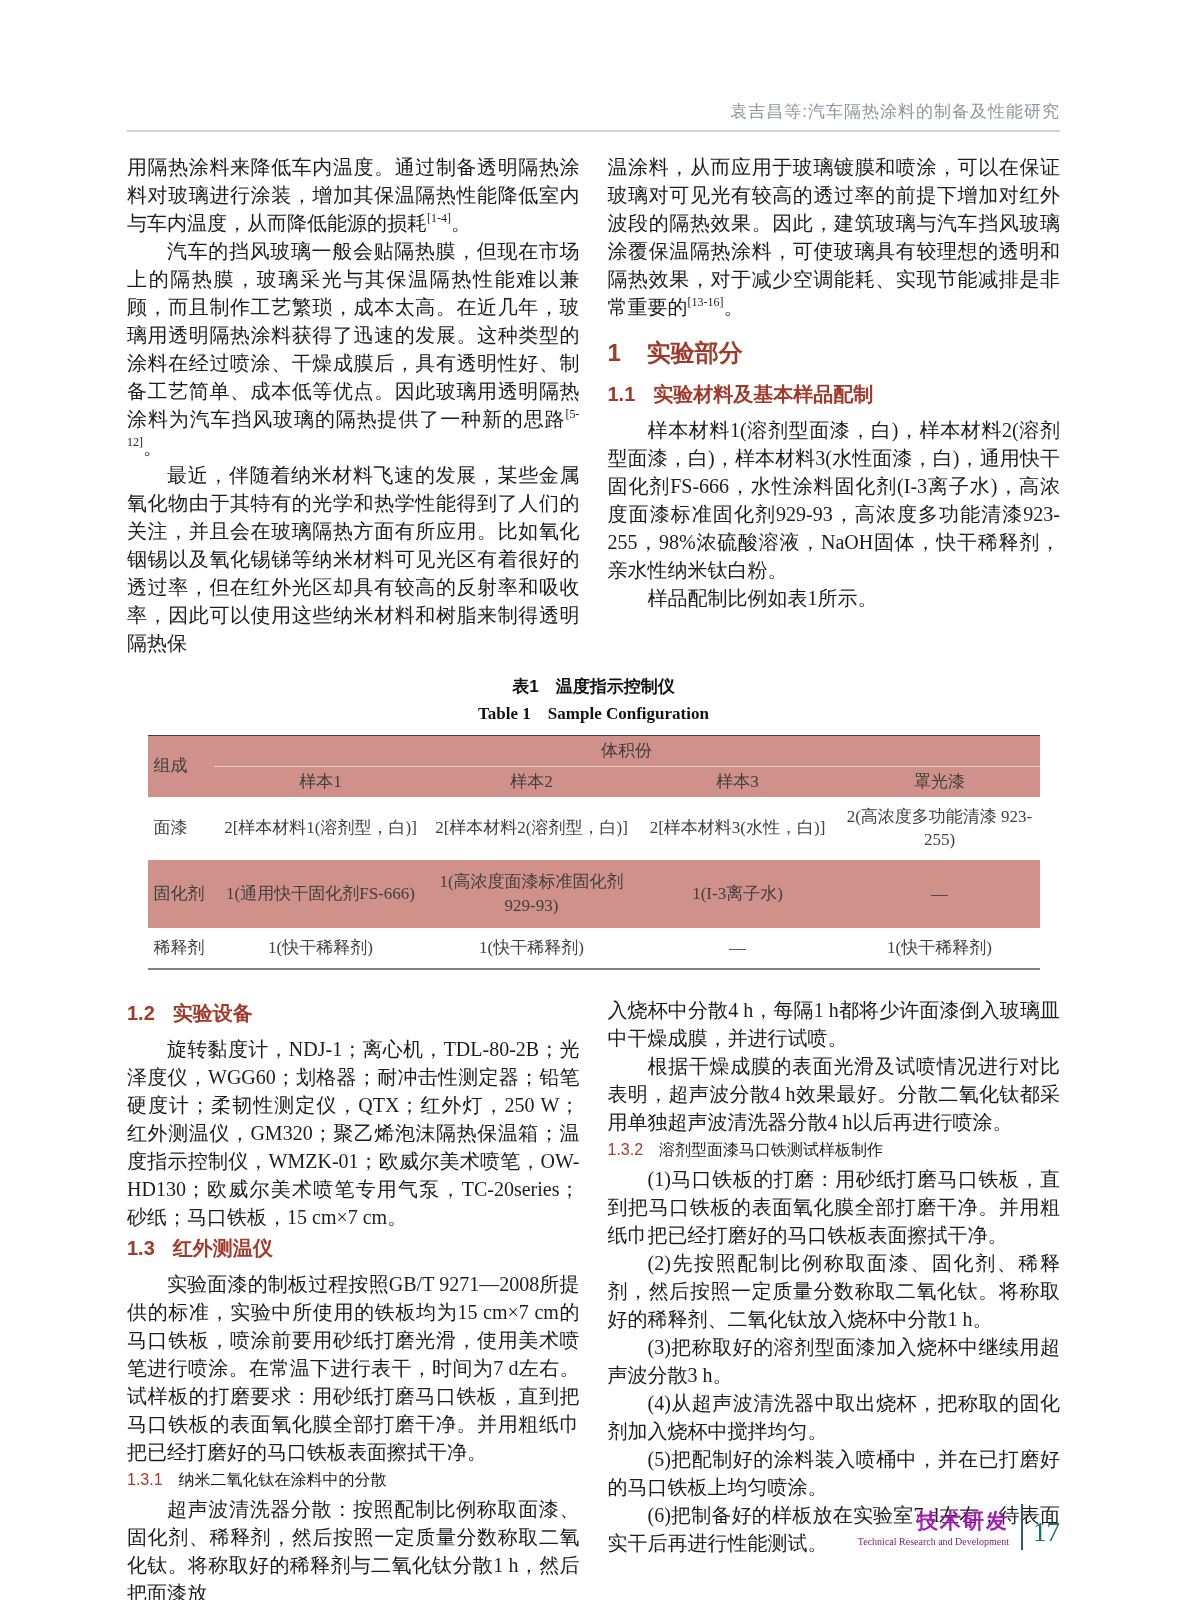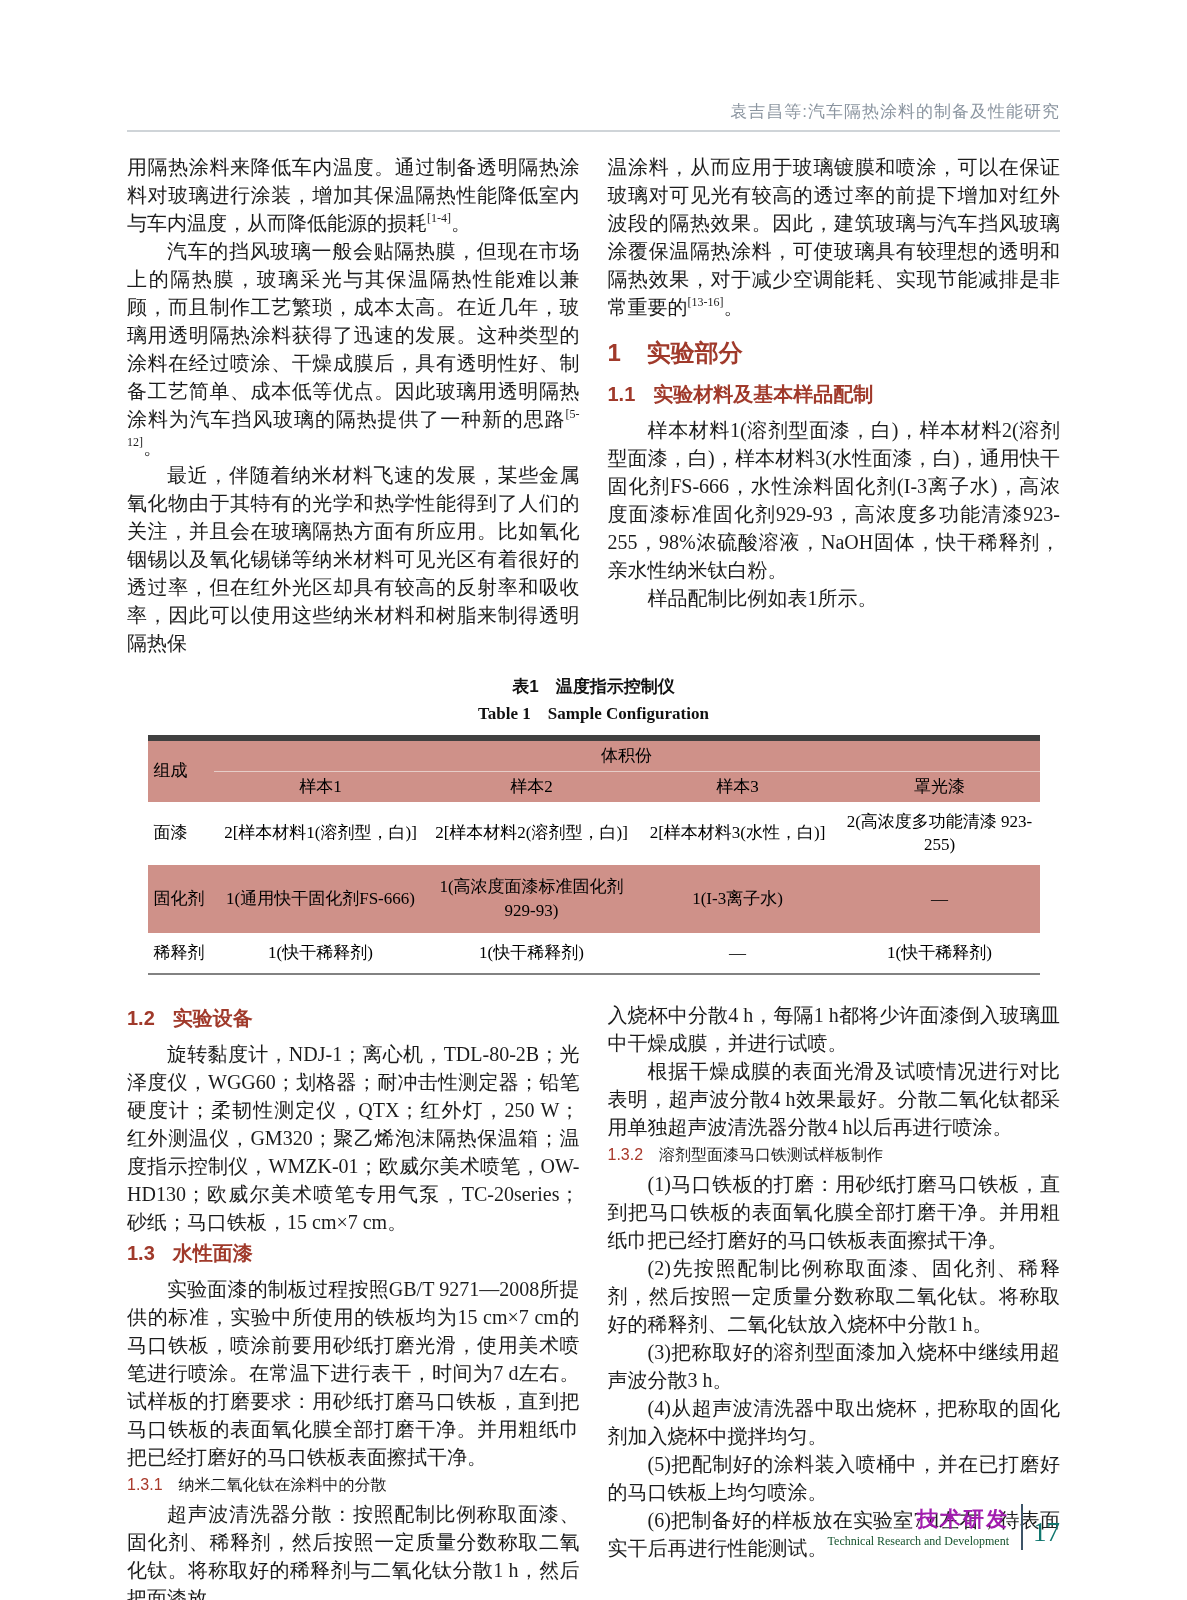--- a/index.html
+++ b/index.html
@@ -80,24 +80,24 @@
     text-align: center;
     font-size: 17px;
     font-weight: bold;
     color: #111111;
     margin-top: 4px;
   }
   table.sample {
     width: 892px;
     margin: 10px auto 0 auto;
     border-collapse: collapse;
-    border-top: 6px solid #404040;
+    border-top: 1px solid #404040;
     border-bottom: 2px solid #828282;
     font-size: 17px;
-    color: #000000;
+    color: #404040;
   }
   table.sample th, table.sample td {
     font-weight: normal;
     padding: 3px 6px;
     line-height: 1.4;
   }
   table.sample thead th { background: #cf9189; }
   th.group-label {
     text-align: left;
     width: 64px;
@@ -129,22 +129,22 @@
   }
   .footer-labels { text-align: right; }
   .footer-zh {
     font-family: "Liberation Sans", "DejaVu Sans", sans-serif;
     font-size: 21px;
     font-weight: bold;
     color: #a21caf;
     letter-spacing: 2px;
   }
   .footer-en {
-    font-size: 12px;
-    color: #14532d;
+    font-size: 10px;
+    color: #701a75;
     margin-top: 1px;
   }
   .footer-divider {
     width: 2px;
     height: 46px;
     background: #3d5468;
     margin: 0 10px 0 12px;
   }
   .footer-page {
     font-size: 27px;
@@ -223,21 +223,21 @@
           <td class="cell">1(快干稀释剂)</td>
         </tr>
       </tbody>
     </table>
   </div>
 
   <div class="columns bottom">
     <div class="col">
       <div class="h-sec2"><span class="num">1.2</span><span>实验设备</span></div>
       <p class="body">旋转黏度计，NDJ-1；离心机，TDL-80-2B；光泽度仪，WGG60；划格器；耐冲击性测定器；铅笔硬度计；柔韧性测定仪，QTX；红外灯，250 W；红外测温仪，GM320；聚乙烯泡沫隔热保温箱；温度指示控制仪，WMZK-01；欧威尔美术喷笔，OW-HD130；欧威尔美术喷笔专用气泵，TC-20series；砂纸；马口铁板，15 cm×7 cm。</p>
-      <div class="h-sec2"><span class="num">1.3</span><span>水性面漆</span></div>
+      <div class="h-sec2"><span class="num">1.3</span><span>红外测温仪</span></div>
       <p class="body">实验面漆的制板过程按照GB/T 9271—2008所提供的标准，实验中所使用的铁板均为15 cm×7 cm的马口铁板，喷涂前要用砂纸打磨光滑，使用美术喷笔进行喷涂。在常温下进行表干，时间为7 d左右。试样板的打磨要求：用砂纸打磨马口铁板，直到把马口铁板的表面氧化膜全部打磨干净。并用粗纸巾把已经打磨好的马口铁板表面擦拭干净。</p>
       <div class="h-sec3"><span class="num">1.3.1</span><span>纳米二氧化钛在涂料中的分散</span></div>
       <p class="body">超声波清洗器分散：按照配制比例称取面漆、固化剂、稀释剂，然后按照一定质量分数称取二氧化钛。将称取好的稀释剂与二氧化钛分散1 h，然后把面漆放</p>
     </div>
     <div class="col">
       <p class="body cont">入烧杯中分散4 h，每隔1 h都将少许面漆倒入玻璃皿中干燥成膜，并进行试喷。</p>
       <p class="body">根据干燥成膜的表面光滑及试喷情况进行对比表明，超声波分散4 h效果最好。分散二氧化钛都采用单独超声波清洗器分散4 h以后再进行喷涂。</p>
       <div class="h-sec3"><span class="num">1.3.2</span><span>溶剂型面漆马口铁测试样板制作</span></div>
       <p class="body">(1)马口铁板的打磨：用砂纸打磨马口铁板，直到把马口铁板的表面氧化膜全部打磨干净。并用粗纸巾把已经打磨好的马口铁板表面擦拭干净。</p>
       <p class="body">(2)先按照配制比例称取面漆、固化剂、稀释剂，然后按照一定质量分数称取二氧化钛。将称取好的稀释剂、二氧化钛放入烧杯中分散1 h。</p>

